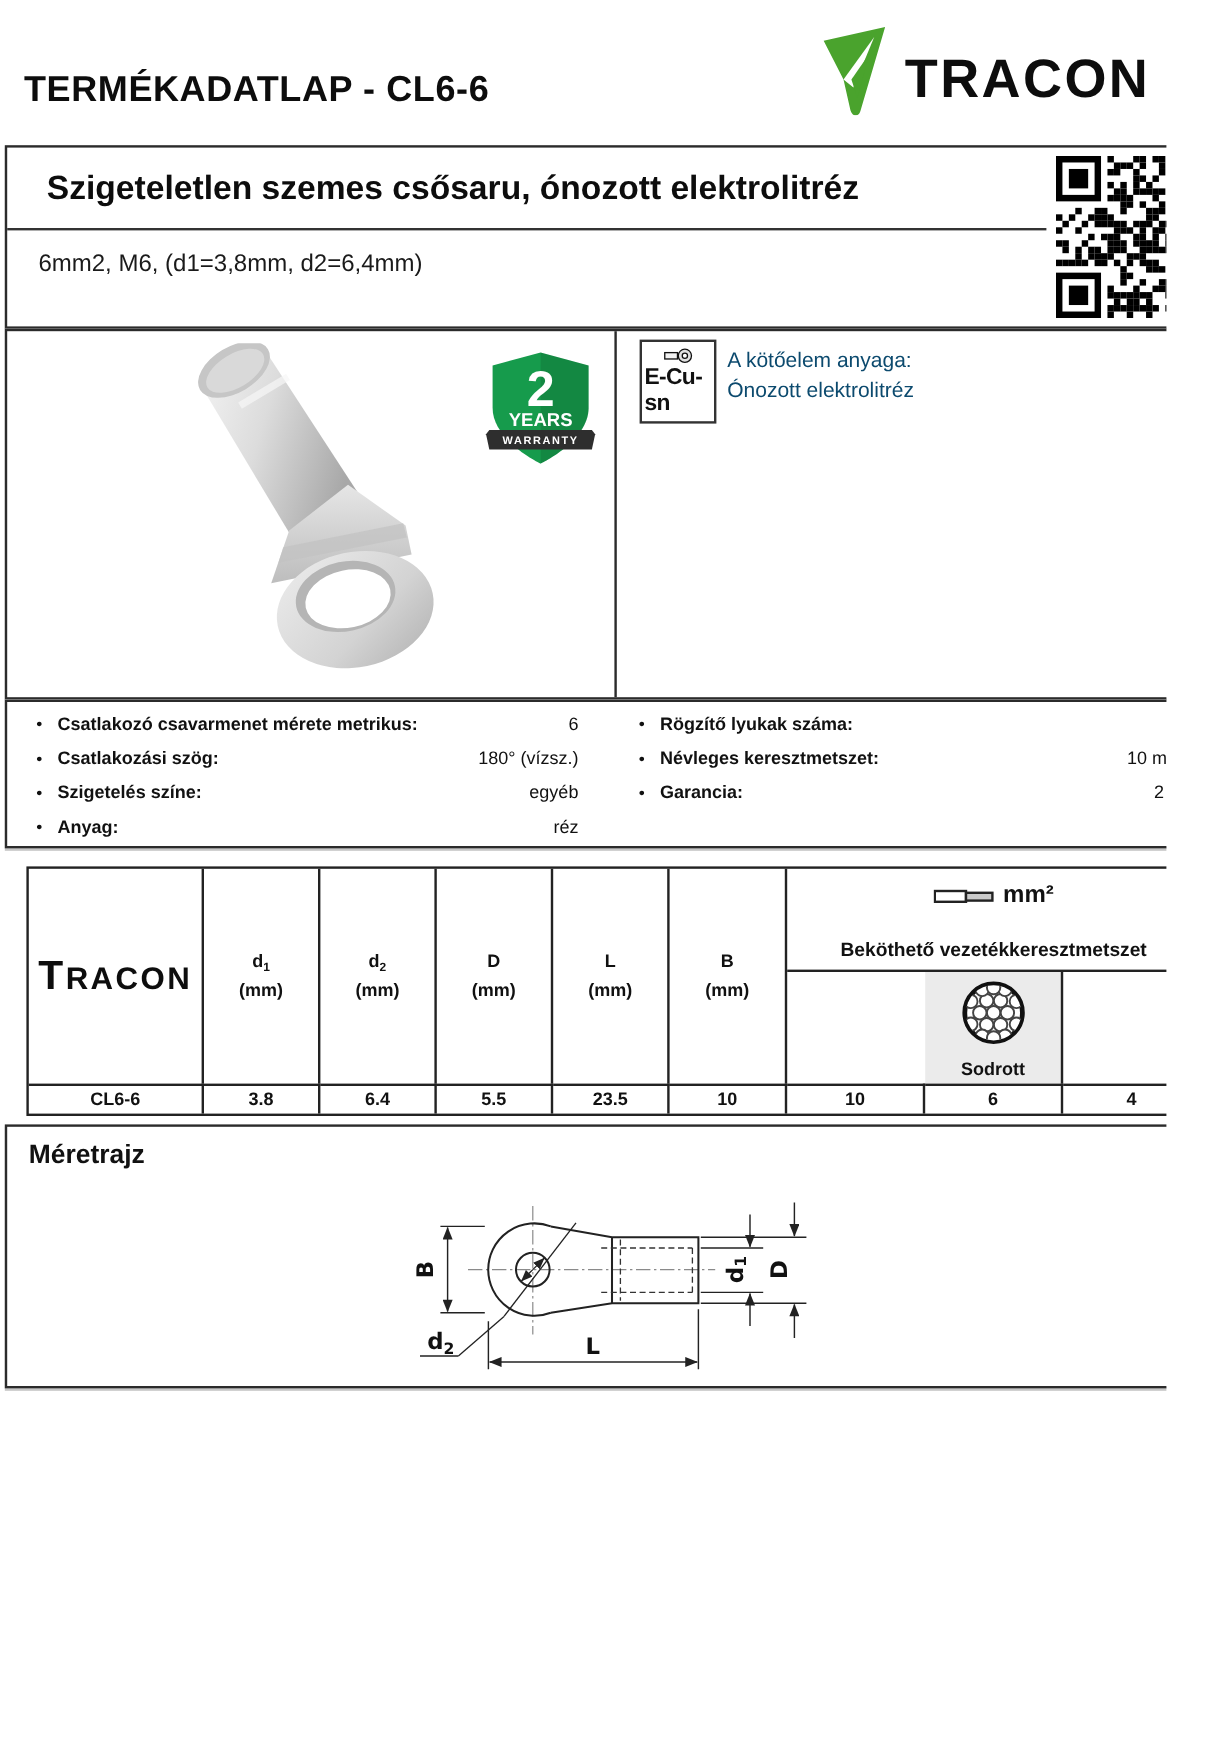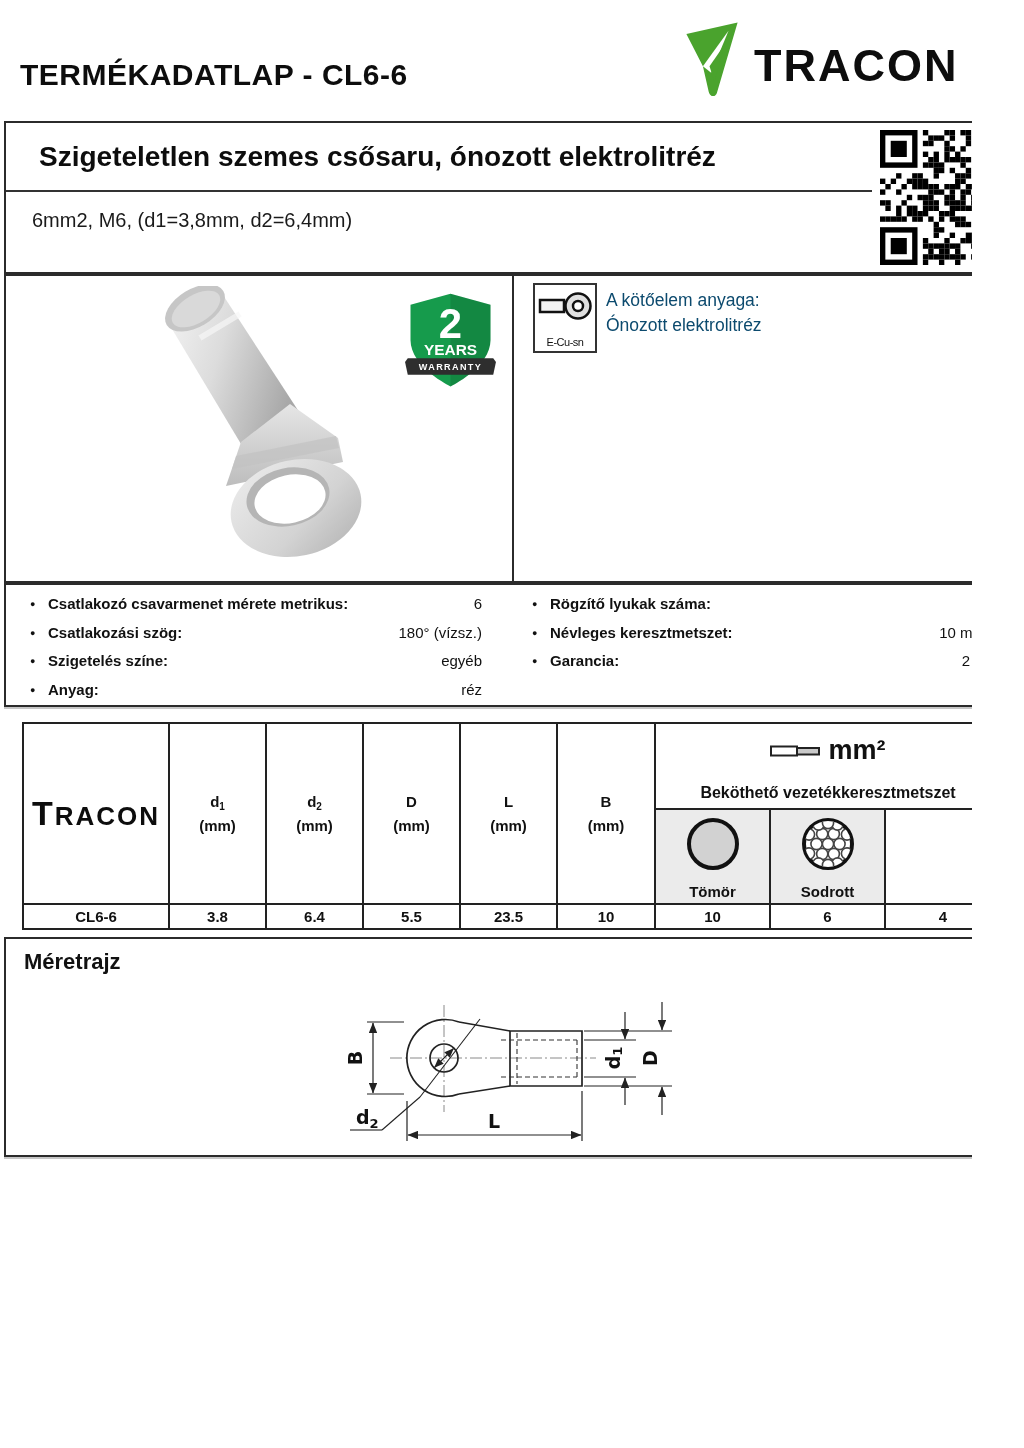--- a/index.html
+++ b/index.html
@@ -21,21 +21,21 @@
   .doc-title { font-size:28px; font-weight:bold; color:#0d0d0d; }
   .subtitle-row { padding:17px 0 0 26px; font-size:20px; color:#1a1a1a; }
   .qr { position:absolute; left:874px; top:7px; width:134px; height:135px; }
 
   
   #product-box { top:274px; height:309px; }
   .v-divider { position:absolute; left:506px; top:0; bottom:0; width:2px; background:#2b2b2b; }
   .lug-photo { position:absolute; left:134px; top:10px; width:240px; height:290px; }
   .badge { position:absolute; left:397px; top:15px; width:95px; height:100px; }
   .ecusn-box { position:absolute; left:527px; top:7px; width:64px; height:70px; border:2px solid #333; display:flex; flex-direction:column; align-items:center; justify-content:space-between; padding:4px 2px 3px 2px; background:#fff; }
-  .ecusn-code { font-size:11px; font-weight:normal; letter-spacing:-0.5px; }
+  .ecusn-code { font-size:19px; font-weight:bold; letter-spacing:-0.5px; }
   .material-text { position:absolute; left:600px; top:12px; font-size:17.5px; line-height:25px; color:#0c4a6e; }
 
   
   #specs-box { top:583px; height:124px; }
   .spec-col { position:absolute; top:10px; }
   .spec-left { left:24px; width:452px; }
   .spec-right { left:526px; width:458px; }
   .spec-row { display:flex; align-items:baseline; height:28.5px; }
   .bullet { width:18px; flex:0 0 18px; }
   .bullet::before { content:"●"; font-size:9px; position:relative; top:-2px; }
@@ -48,21 +48,21 @@
     grid-template-rows:86px 93px 1fr; background:#fff; }
   .cell { border-right:2px solid #222; display:flex; align-items:center; justify-content:center; }
   .no-r { border-right:none; }
   .brand-cell { grid-area:1/1/3/2; }
   .brand-word { font-size:26px; font-weight:700; letter-spacing:2px; color:#0d0d0d; }
   .brand-word::first-letter { font-size:34px; }
   .dim-head { flex-direction:column; gap:5px; font-size:15px; font-weight:bold; }
   .sub { font-size:10px; vertical-align:-3px; font-weight:bold; }
   .wire-top { grid-area:1/7/2/10; border-bottom:2px solid #222; flex-direction:column; justify-content:space-between; padding:11px 0 6px 0; }
   .wire-unit { display:flex; align-items:center; gap:6px; }
-  .wire-unit-text { font-size:27px; font-weight:bold; }
+  .wire-unit-text { font-size:20px; font-weight:bold; }
   .wire-title { font-size:16px; font-weight:bold;text-align:center; }
   .wire-type { background:#ebebeb; flex-direction:column; justify-content:space-between; padding:7px 0 3px 0; }
   .wire-label { font-size:15px; font-weight:bold; }
   .val { border-top:2px solid #222; font-size:15px; font-weight:bold; }
 
   
   #drawing-box { top:937px; height:220px; }
   .drawing-title { position:absolute; left:18px; top:10px; font-size:22px; font-weight:bold; }
   .dim-drawing { position:absolute; left:328px; top:44px; width:470px; height:168px; }
   .dim-drawing text { font-family:"DejaVu Sans","Liberation Sans",sans-serif; font-size:19px; font-weight:bold; fill:#111; }
@@ -444,26 +444,20 @@
       <div class="wire-unit">
         <svg width="52" height="18" viewBox="0 0 52 18">
           <rect x="1" y="4.5" width="26" height="9" fill="#ffffff" stroke="#222" stroke-width="2"></rect>
           <rect x="27" y="6" width="22" height="6.5" fill="#c9c9c9" stroke="#222" stroke-width="2"></rect>
         </svg>
         <span class="wire-unit-text">mm²</span>
       </div>
       <div class="wire-title">Beköthető vezetékkeresztmetszet</div>
     </div>
 
-    <div class="cell wire-type" style="grid-area:2/7/3/8">
-      <svg width="54" height="54" viewBox="0 0 54 54">
-        <circle cx="27" cy="27" r="24" fill="#d2d2d2" stroke="#111" stroke-width="4"></circle>
-      </svg>
-      <div class="wire-label">Tömör</div>
-    </div>
     <div class="cell wire-type" style="grid-area:2/8/3/9">
       <svg width="54" height="54" viewBox="0 0 54 54">
         <defs>
             <clipPath id="clipS">
               <circle cx="27" cy="27" r="23"></circle>
             </clipPath>
           </defs>
         <circle cx="27" cy="27" r="24" fill="#ffffff" stroke="#111" stroke-width="4"></circle>
         <g clip-path="url(#clipS)" fill="#ffffff" stroke="#444" stroke-width="1.6">
           <circle cx="27" cy="27" r="5.6"></circle>

